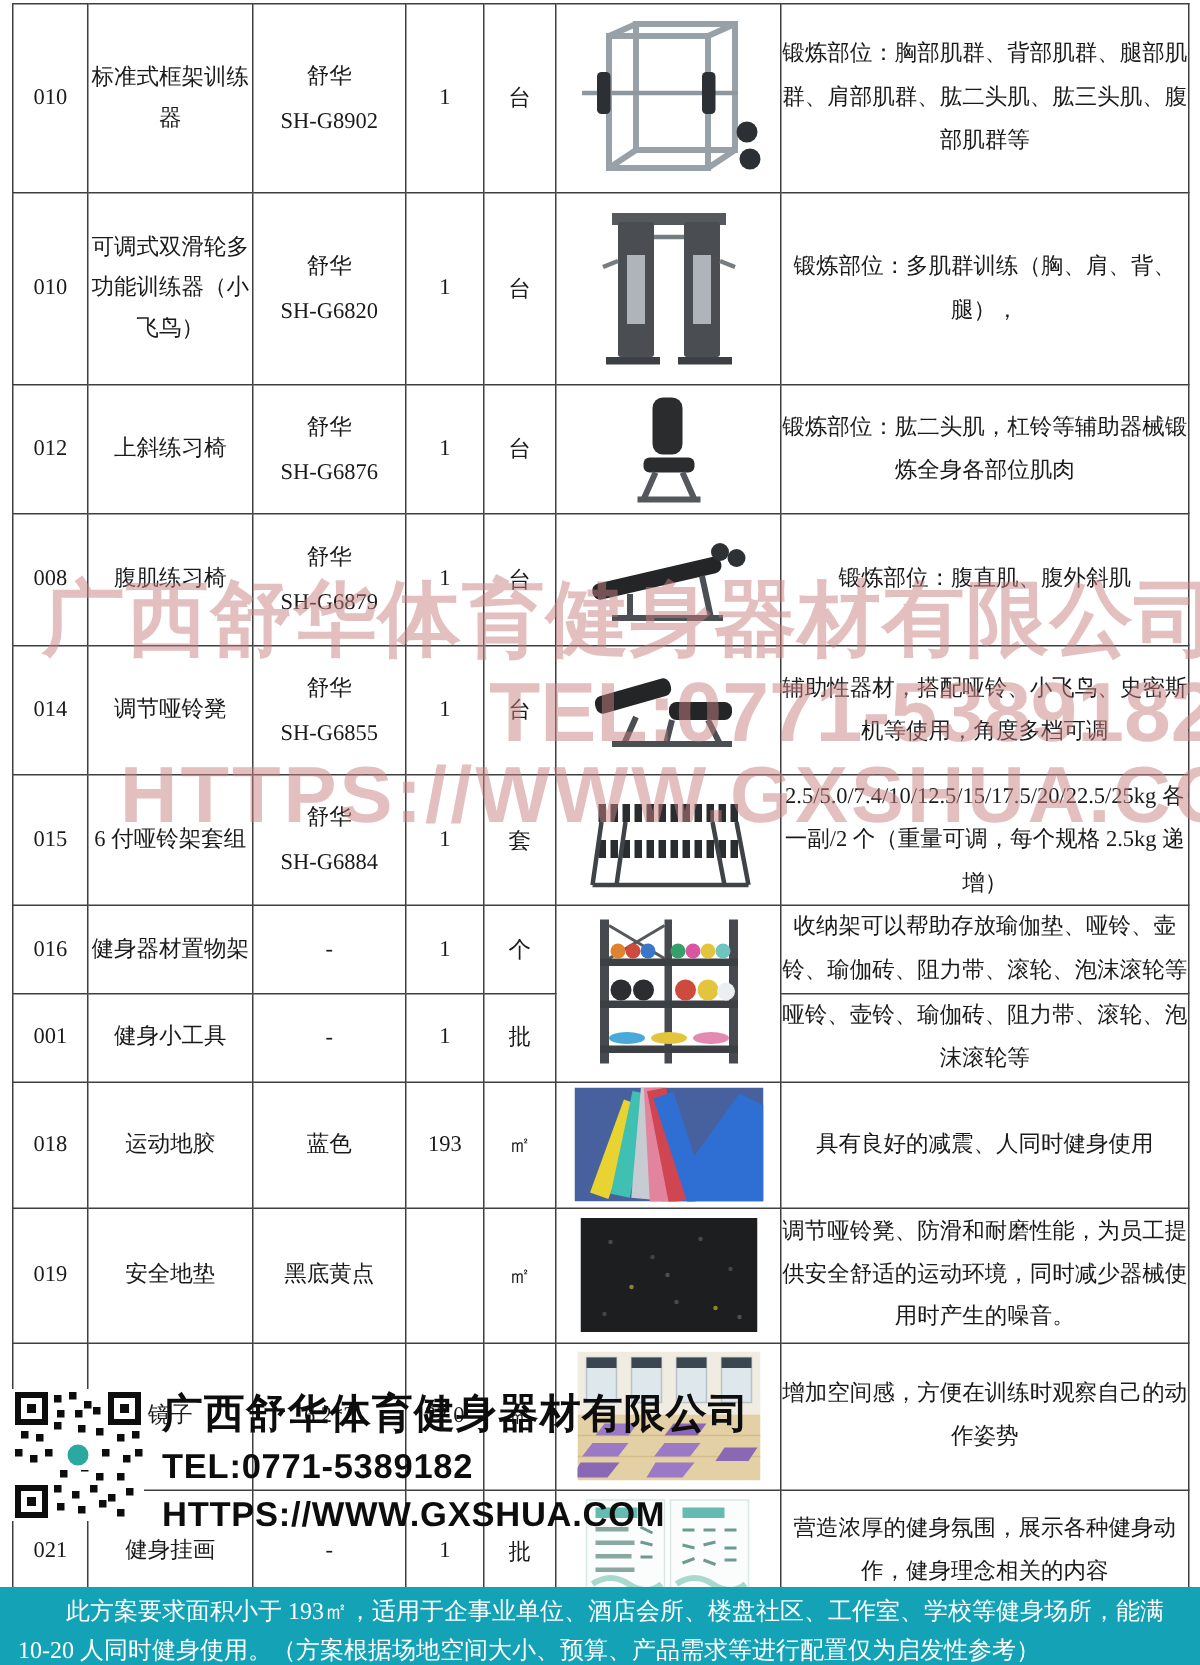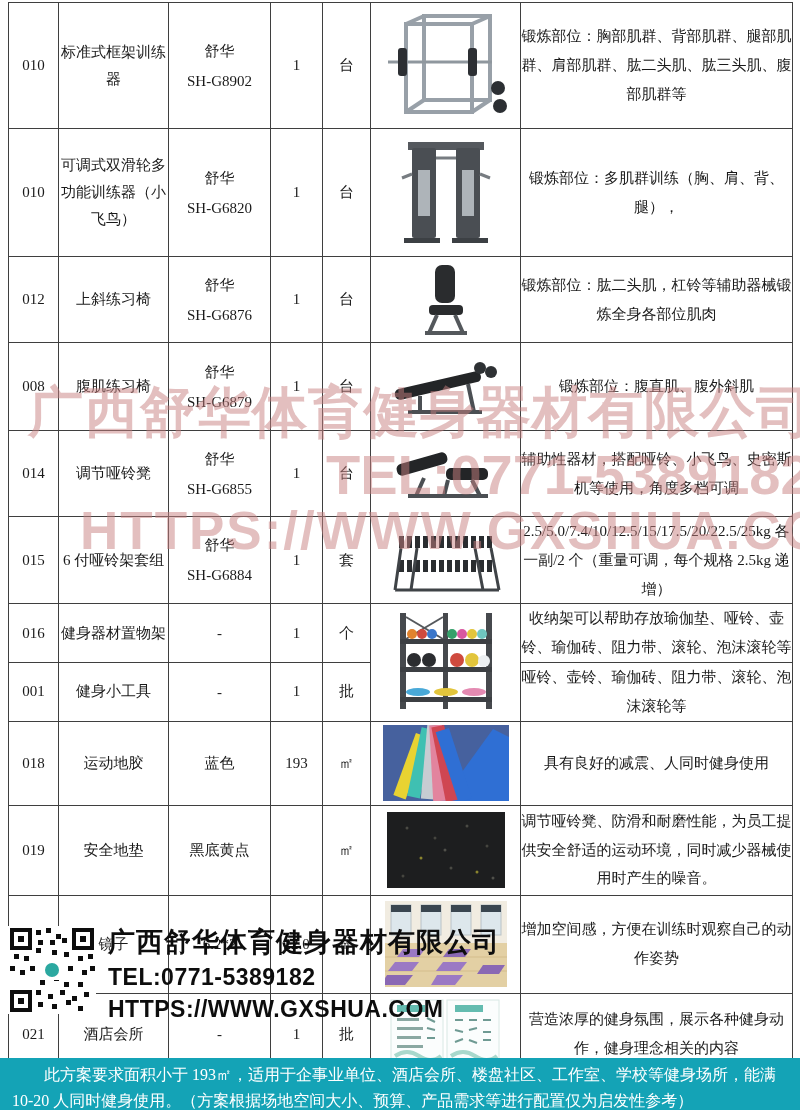--- a/index.html
+++ b/index.html
@@ -308,21 +308,21 @@
             <path d="M2 74 l26 0 l-8 10 l-24 0 Z" fill="#8a68b4"></path>
               <path d="M52 74 l26 0 l-8 10 l-24 0 Z" fill="#9b79c4"></path>
             <path d="M98 64 l22 0 l-6 9 l-22 0 Z" fill="#8a68b4"></path>
           </svg>
         </td>
         <td class="desc">增加空间感，方便在训练时观察自己的动作姿势</td>
       </tr>
 
       <tr style="height:82px">
         <td>021</td>
-        <td class="name">酒店会所</td>
+        <td class="name">健身挂画</td>
         <td class="spec">
           <div>-</div>
         </td>
         <td>1</td>
         <td>批</td>
         <td class="imgc">
           <svg width="122" height="72" viewBox="0 0 122 72">
             <rect x="6" y="2" width="52" height="66" fill="#fbfdfd" stroke="#d8e8e4"></rect>
             <rect x="62" y="2" width="52" height="66" fill="#fbfdfd" stroke="#d8e8e4"></rect>
             <rect x="12" y="7" width="28" height="7" fill="#49b0a2" opacity=".85"></rect>

